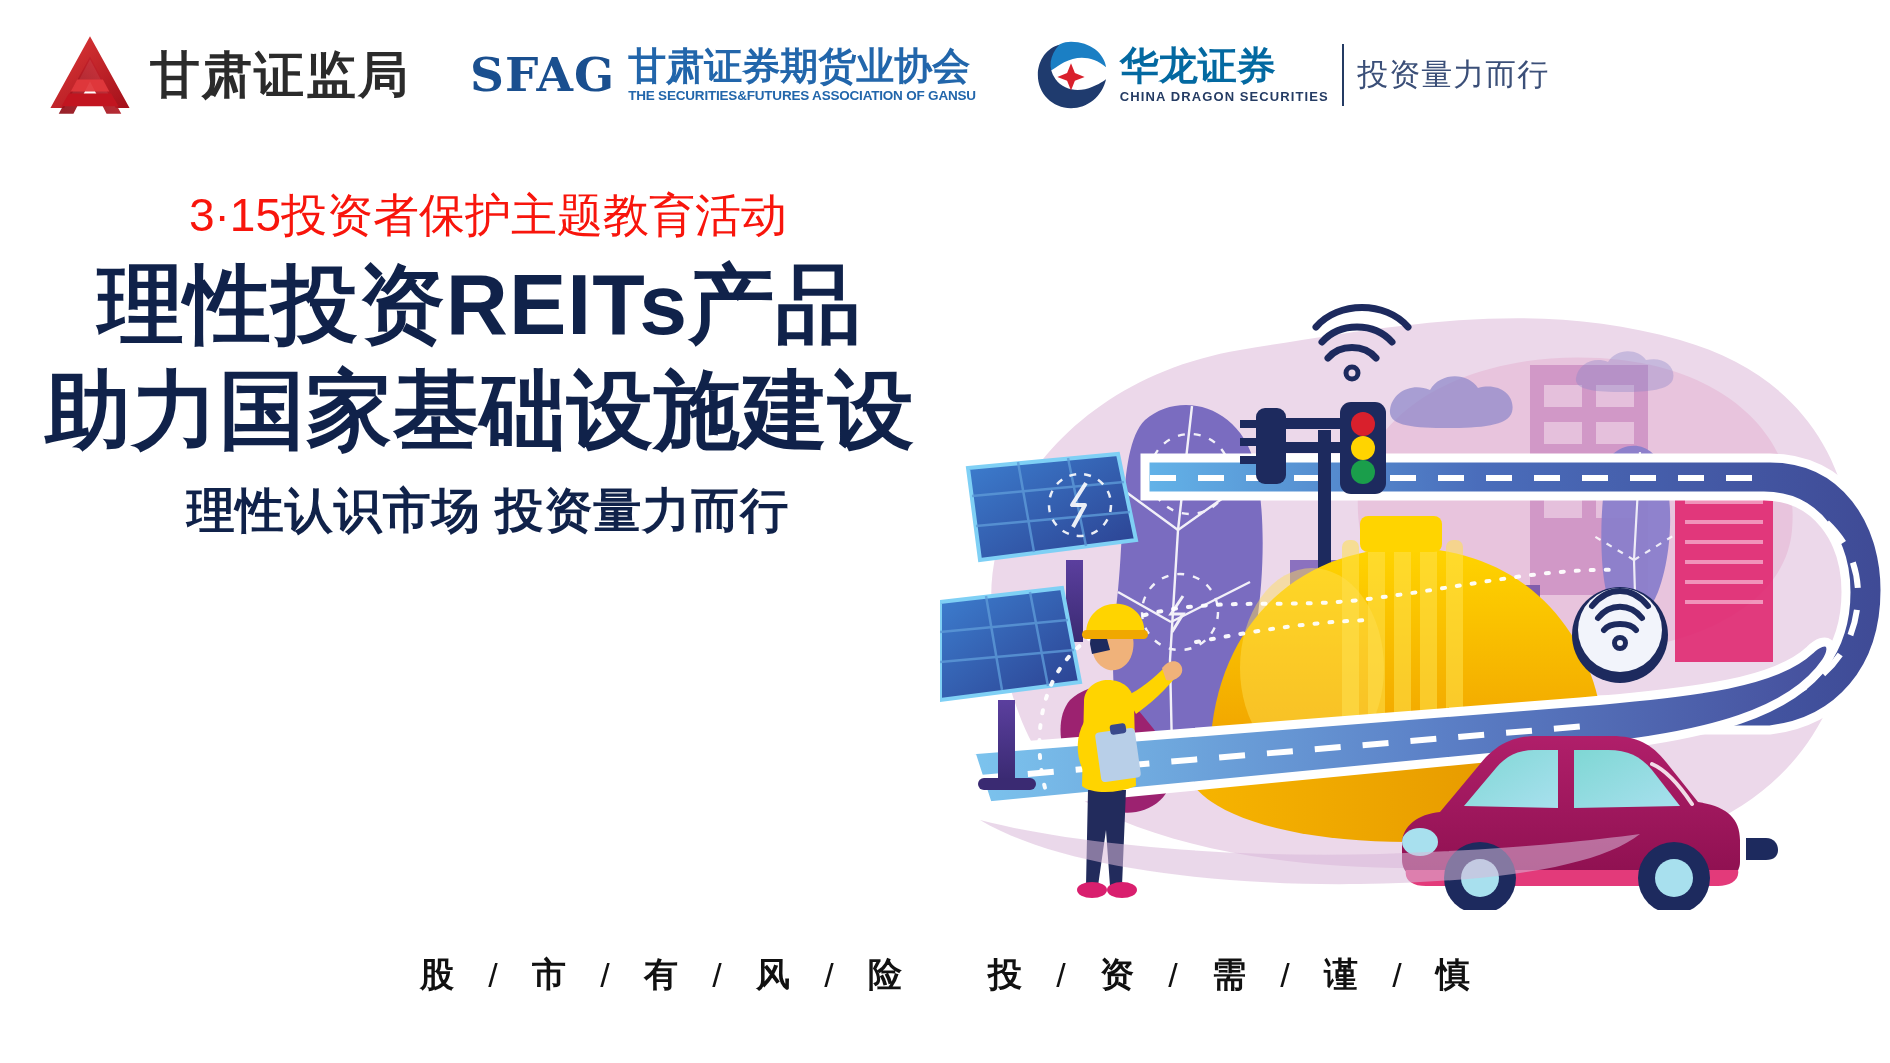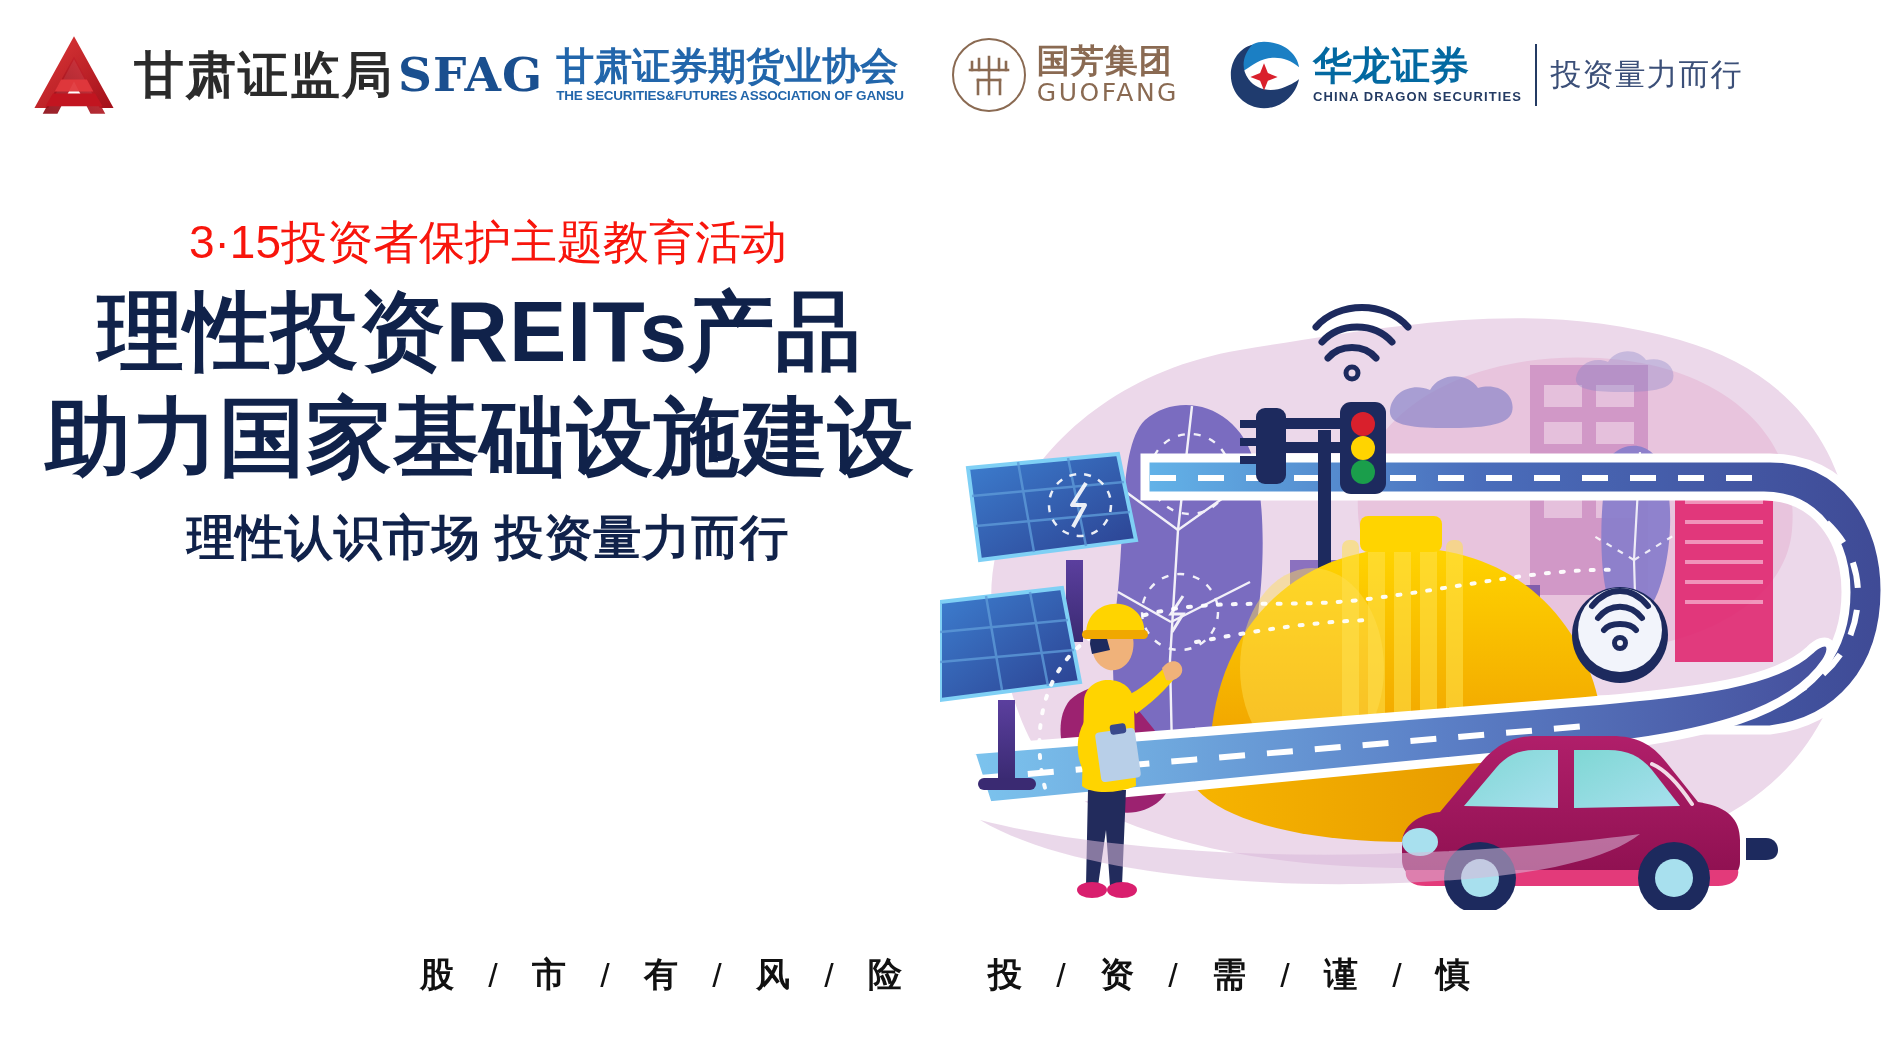--- a/index.html
+++ b/index.html
@@ -6,34 +6,34 @@
   body{
     width:1890px;height:1063px;overflow:hidden;
     font-family:"Liberation Sans","DejaVu Sans",sans-serif;
     position:relative;
   }
   .poster{position:absolute;inset:0;background:#ffffff;}
 
   
   .logo-bar{
     position:absolute;left:0;top:0;width:1890px;height:150px;
-    display:flex;align-items:center;gap:4px;padding-left:28px;box-sizing:border-box;
+    display:flex;align-items:center;gap:14px;padding-left:44px;box-sizing:border-box;
   }
   .logo-block{display:flex;align-items:center;}
 
   
   .csrc-mark{width:92px;height:92px;position:relative;flex:0 0 auto;}
   .csrc-text{
     font-family:"DejaVu Serif","Liberation Serif",serif;
     font-size:50px;font-weight:700;color:#2b2b2b;letter-spacing:2px;
     margin-left:14px;line-height:1;white-space:nowrap;
   }
 
   
-  .sfag-wrap{display:flex;align-items:center;}
+  .sfag-wrap{margin-left:46px;display:flex;align-items:center;}
   .sfag-abbr{
     font-family:"DejaVu Serif","Liberation Serif",serif;
     font-size:47px;font-weight:700;color:#1a4f8f;letter-spacing:1px;line-height:1;
   }
   .sfag-right{margin-left:13px;display:flex;flex-direction:column;justify-content:flex-start;}
   .sfag-cn{
     font-size:38px;font-weight:700;color:#2266ab;letter-spacing:0px;line-height:1.04;
     white-space:nowrap;
   }
   .sfag-en{
@@ -60,21 +60,21 @@
   .cd-right{margin-left:10px;display:flex;flex-direction:column;}
   .cd-cn{font-size:39px;font-weight:700;color:#0369a1;letter-spacing:0px;line-height:1.03;white-space:nowrap;}
   .cd-en{font-size:13px;font-weight:700;color:#243b63;letter-spacing:1.1px;margin-top:2px;white-space:nowrap;}
   .cd-div{width:2.5px;height:62px;background:#243b63;margin:0 13px;}
   .cd-base{font-size:31px;font-weight:400;color:#3b4f78;letter-spacing:1px;white-space:nowrap;}
 
   
   .copy{position:absolute;left:0;top:190px;width:960px;}
   .kicker{
     color:#f8150c;font-size:46px;font-weight:400;line-height:1.1;
-    letter-spacing:0px;text-align:center;padding-left:16px;margin-top:27px;
+    letter-spacing:0px;text-align:center;padding-left:16px;
   }
   .h1{
     color:#10224a;font-weight:700;font-size:86px;line-height:1.24;
     letter-spacing:1px;text-align:center;margin-top:10px;
   }
   .h1 .ln{display:block;white-space:nowrap;}
   .sub{
     color:#10224a;font-weight:700;font-size:48px;line-height:1.2;
     text-align:center;margin-top:18px;letter-spacing:1px;white-space:nowrap;padding-left:16px;
   }
@@ -124,37 +124,20 @@
     </div>
 
     <div class="logo-block sfag-wrap">
       <div class="sfag-abbr">SFAG</div>
       <div class="sfag-right">
         <div class="sfag-cn">甘肃证券期货业协会</div>
         <div class="sfag-en">THE SECURITIES&amp;FUTURES ASSOCIATION OF GANSU</div>
       </div>
     </div>
 
-    <div class="logo-block gf-wrap">
-      <div class="gf-mark">
-        <svg viewBox="0 0 70 70">
-          <g stroke="#8a6a52" stroke-width="2.6" fill="none" stroke-linecap="square">
-            <path d="M18 22 v8 M25 19 v11 M35 17 v13 M45 19 v11 M52 22 v8"></path>
-            <path d="M16 30 h38"></path>
-            <path d="M35 30 v24"></path>
-            <path d="M24 40 h22"></path>
-            <path d="M24 40 v14 M46 40 v14"></path>
-          </g>
-        </svg>
-      </div>
-      <div class="gf-right">
-        <div class="gf-cn">国芳集团</div>
-        <div class="gf-en">GUOFANG</div>
-      </div>
-    </div>
 
     <div class="logo-block cd-wrap">
       <div class="cd-mark">
         <svg viewBox="0 0 80 80">
           <path d="M40 6 C60 6 74 18 76 32 C62 20 46 20 33 27 C22 33 16 40 12 36 C14 19 24 6 40 6 Z" fill="#1b7fc4"></path>
           <path d="M6 40 C6 24 16 12 28 9 C18 20 16 33 24 44 C33 56 48 58 62 52 C72 48 76 44 76 44 C72 62 57 74 40 74 C21 74 6 59 6 40 Z" fill="#1f3b6e"></path>
           <path d="M40 28 L44 38 L54 42 L44 46 L40 56 L36 46 L26 42 L36 38 Z" fill="#d9202c"></path>
         </svg>
       </div>
       <div class="cd-right">

